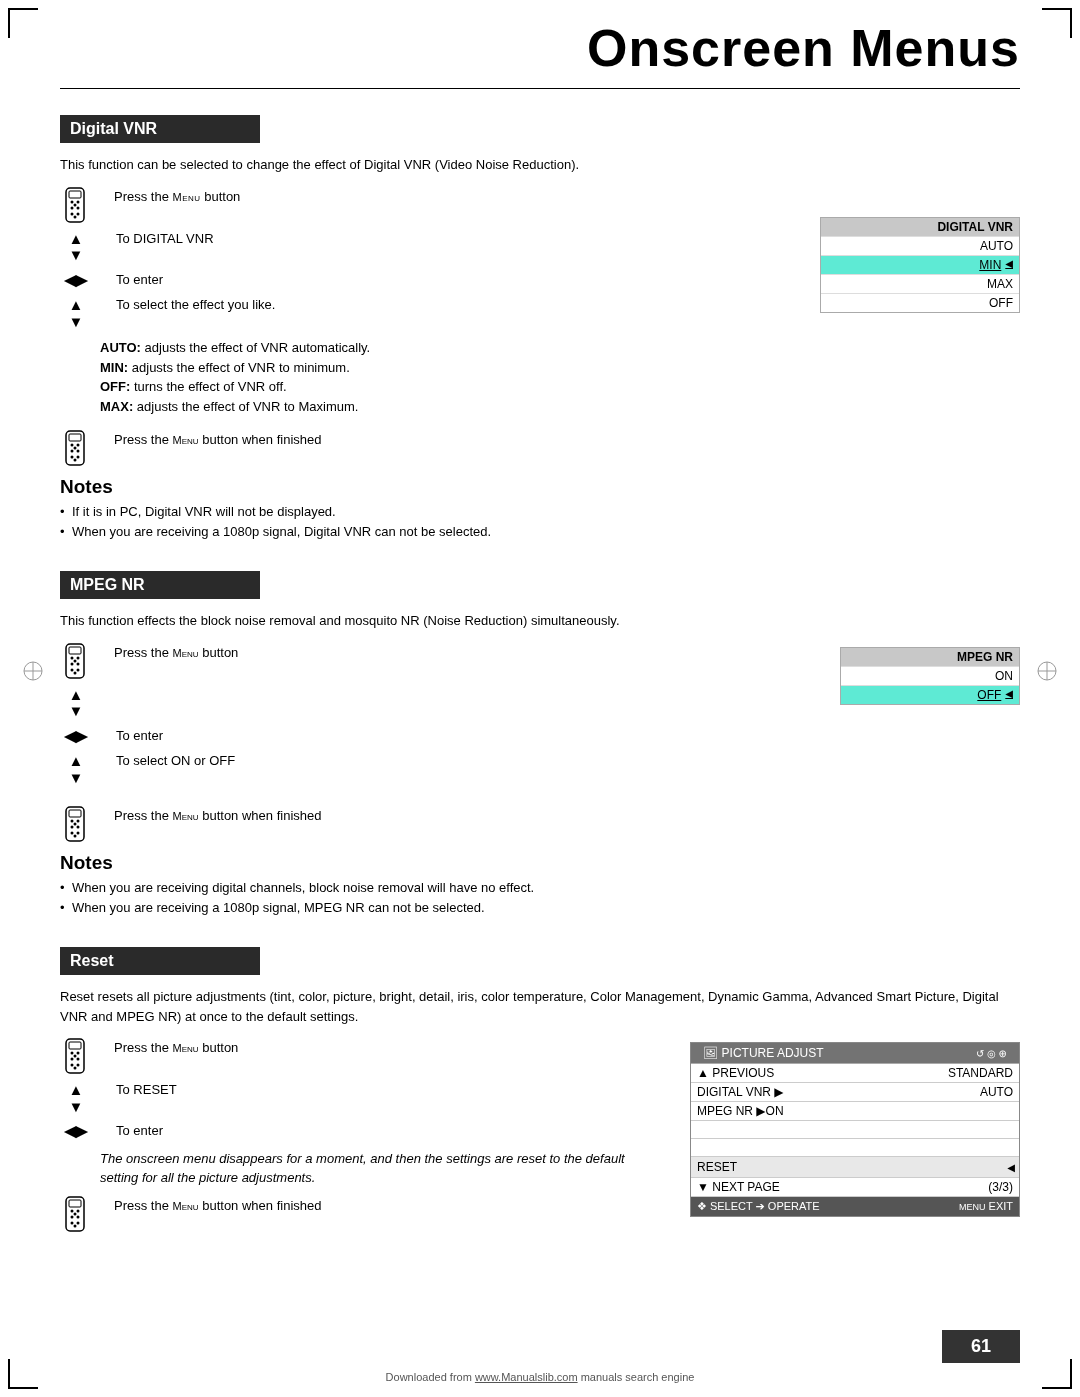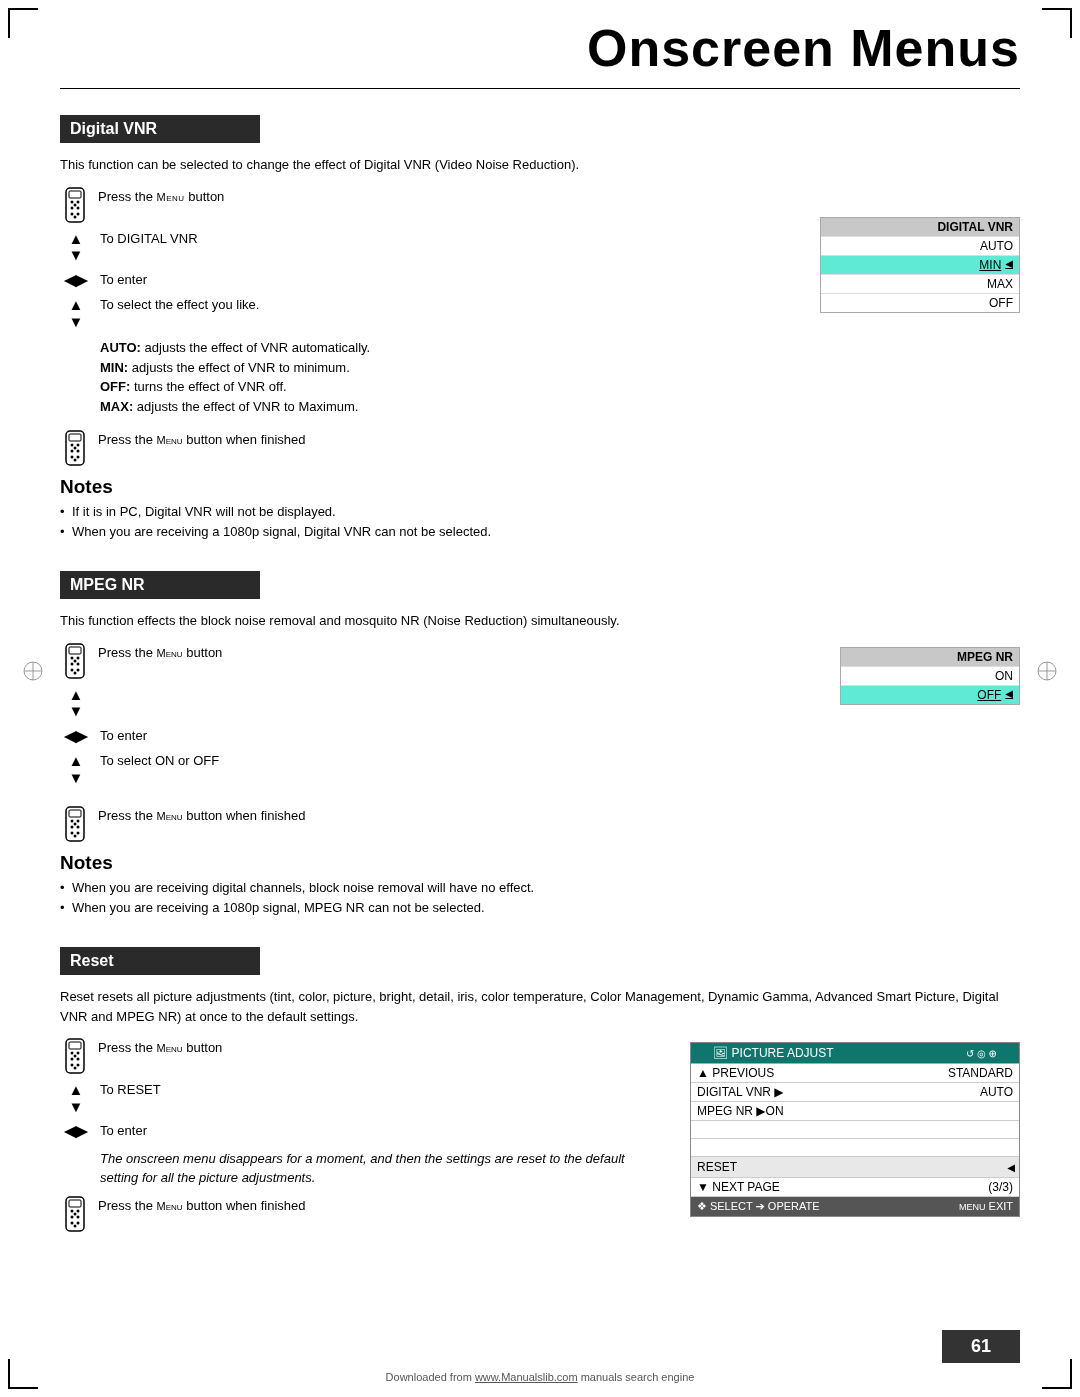--- a/index.html
+++ b/index.html
@@ -80,21 +80,21 @@
     }
 
     .steps-left {
       flex: 1;
     }
 
     .step-row {
       display: flex;
       align-items: flex-start;
       margin-bottom: 6px;
-      gap: 8px;
+      gap: 24px;
     }
 
     .arrow-icon {
       width: 32px;
       flex-shrink: 0;
       font-size: 15px;
       display: flex;
       flex-direction: column;
       align-items: center;
       font-weight: bold;
@@ -496,21 +496,21 @@
               <circle cx="12" cy="27" r="1.5" fill="#000"></circle>
               <circle cx="18" cy="27" r="1.5" fill="#000"></circle>
               <circle cx="15" cy="30" r="1.5" fill="#000"></circle>
             </svg>
             <span class="step-text">Press the <span style="font-variant: small-caps; font-size:11px;">Menu</span> button when finished</span>
           </div>
         </div>
 
         <div class="wide-menu" style="margin-top: 4px;">
 
-          <div class="mrow mheader" style="background:#0f766e; color:#fff; display:flex; justify-content:space-between; padding: 3px 22px; font-size:12px; border-bottom:1px solid #aaa;">
+          <div class="mrow mheader" style="background:#737373; color:#fff; display:flex; justify-content:space-between; padding: 3px 12px; font-size:12px; border-bottom:1px solid #aaa;">
             <span>🖼 PICTURE ADJUST</span>
             <span style="font-size:10px;">↺ ◎ ⊕</span>
           </div>
           <div style="display:flex; justify-content:space-between; padding: 2px 6px; font-size:12px; border-bottom:1px solid #ccc;">
             <span>▲ PREVIOUS</span>
             <span>STANDARD</span>
           </div>
           <div style="display:flex; justify-content:space-between; padding: 2px 6px; font-size:12px; border-bottom:1px solid #ccc;">
             <span>DIGITAL VNR ▶</span>
             <span>AUTO</span>

